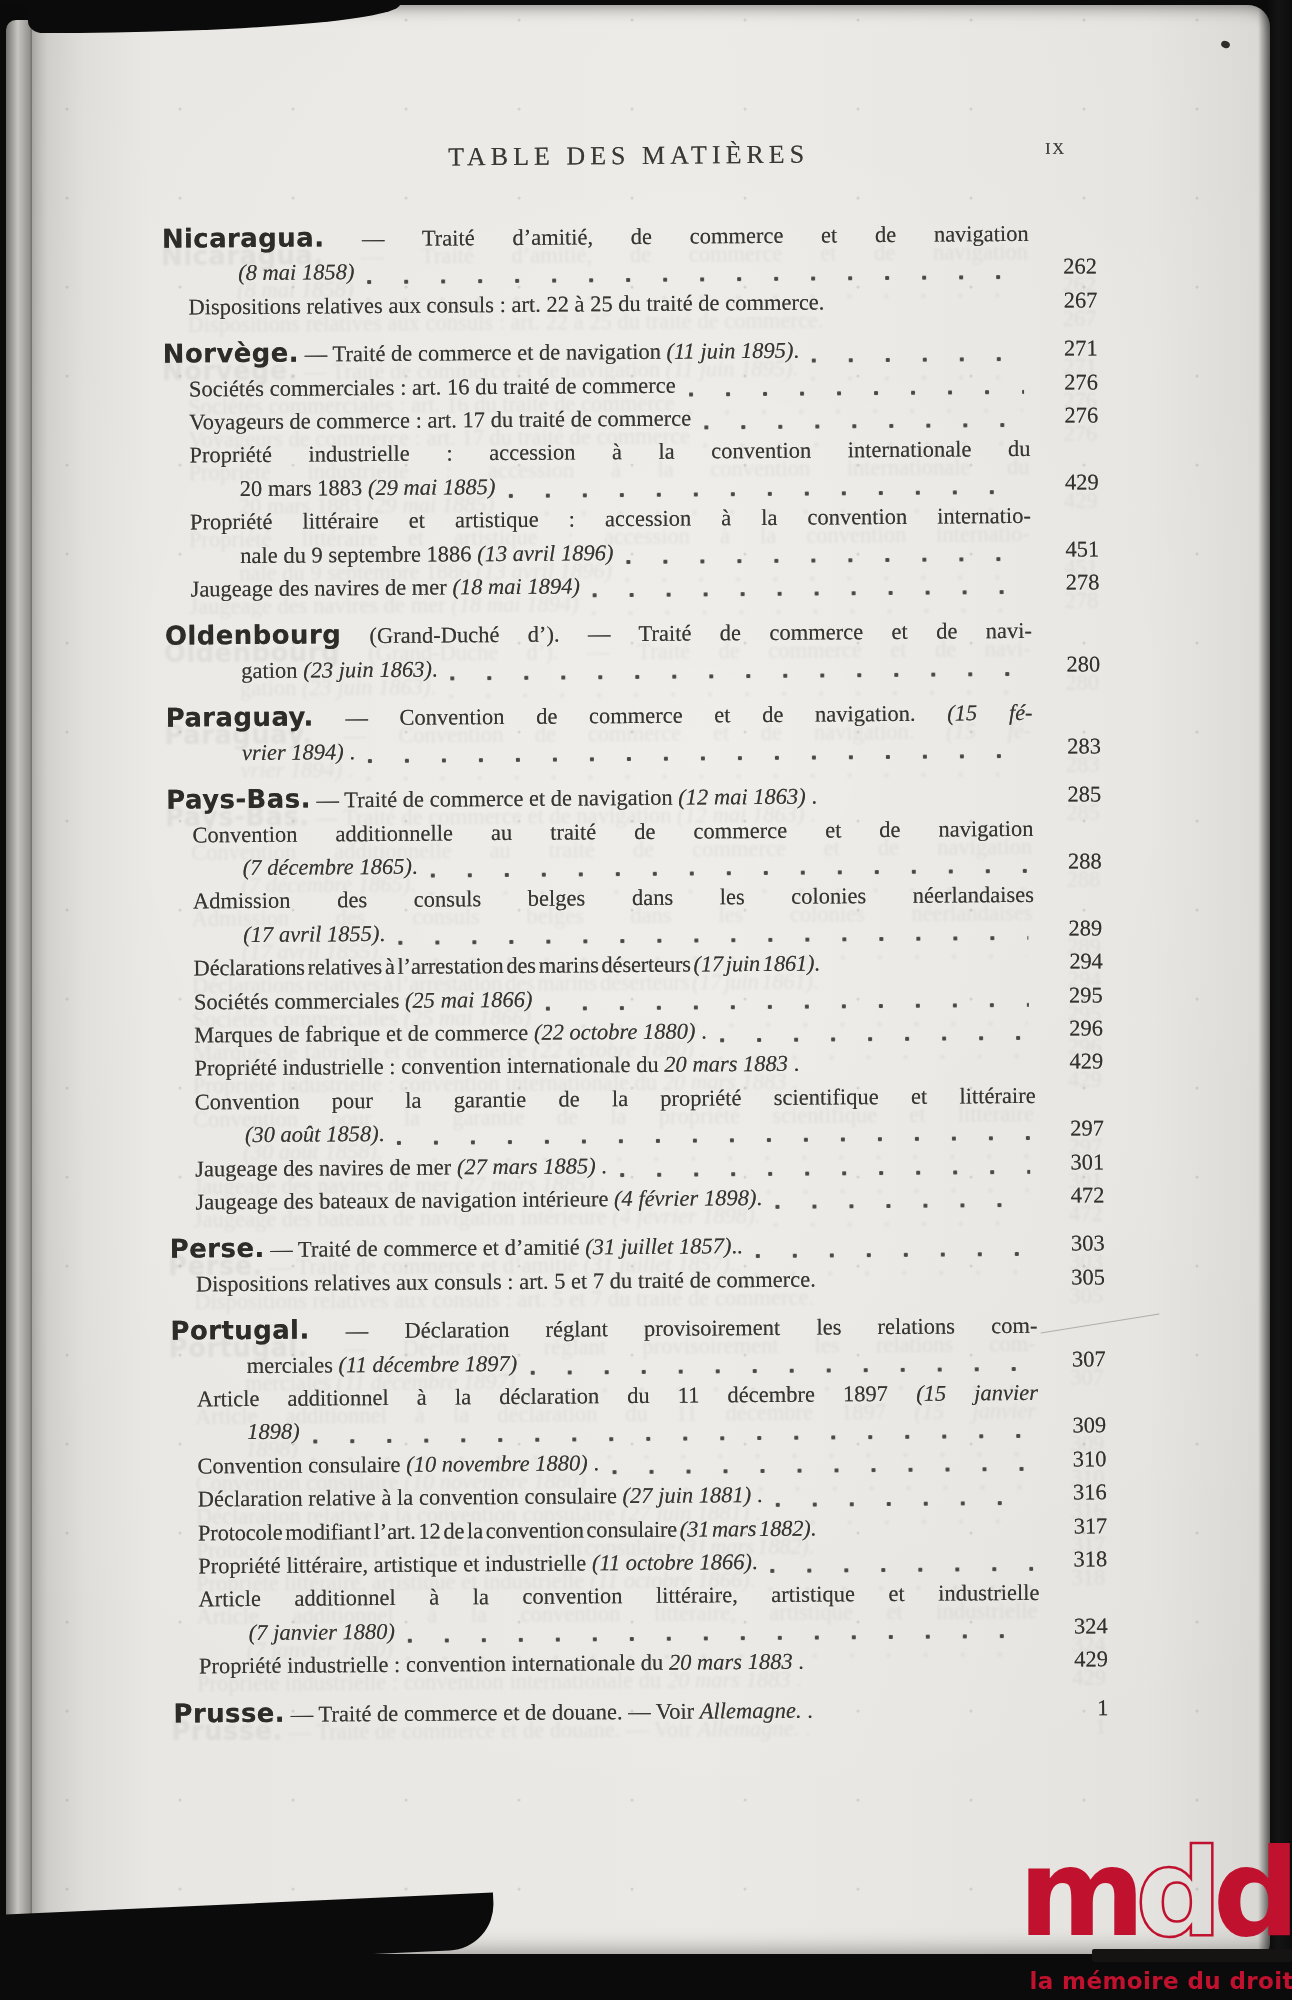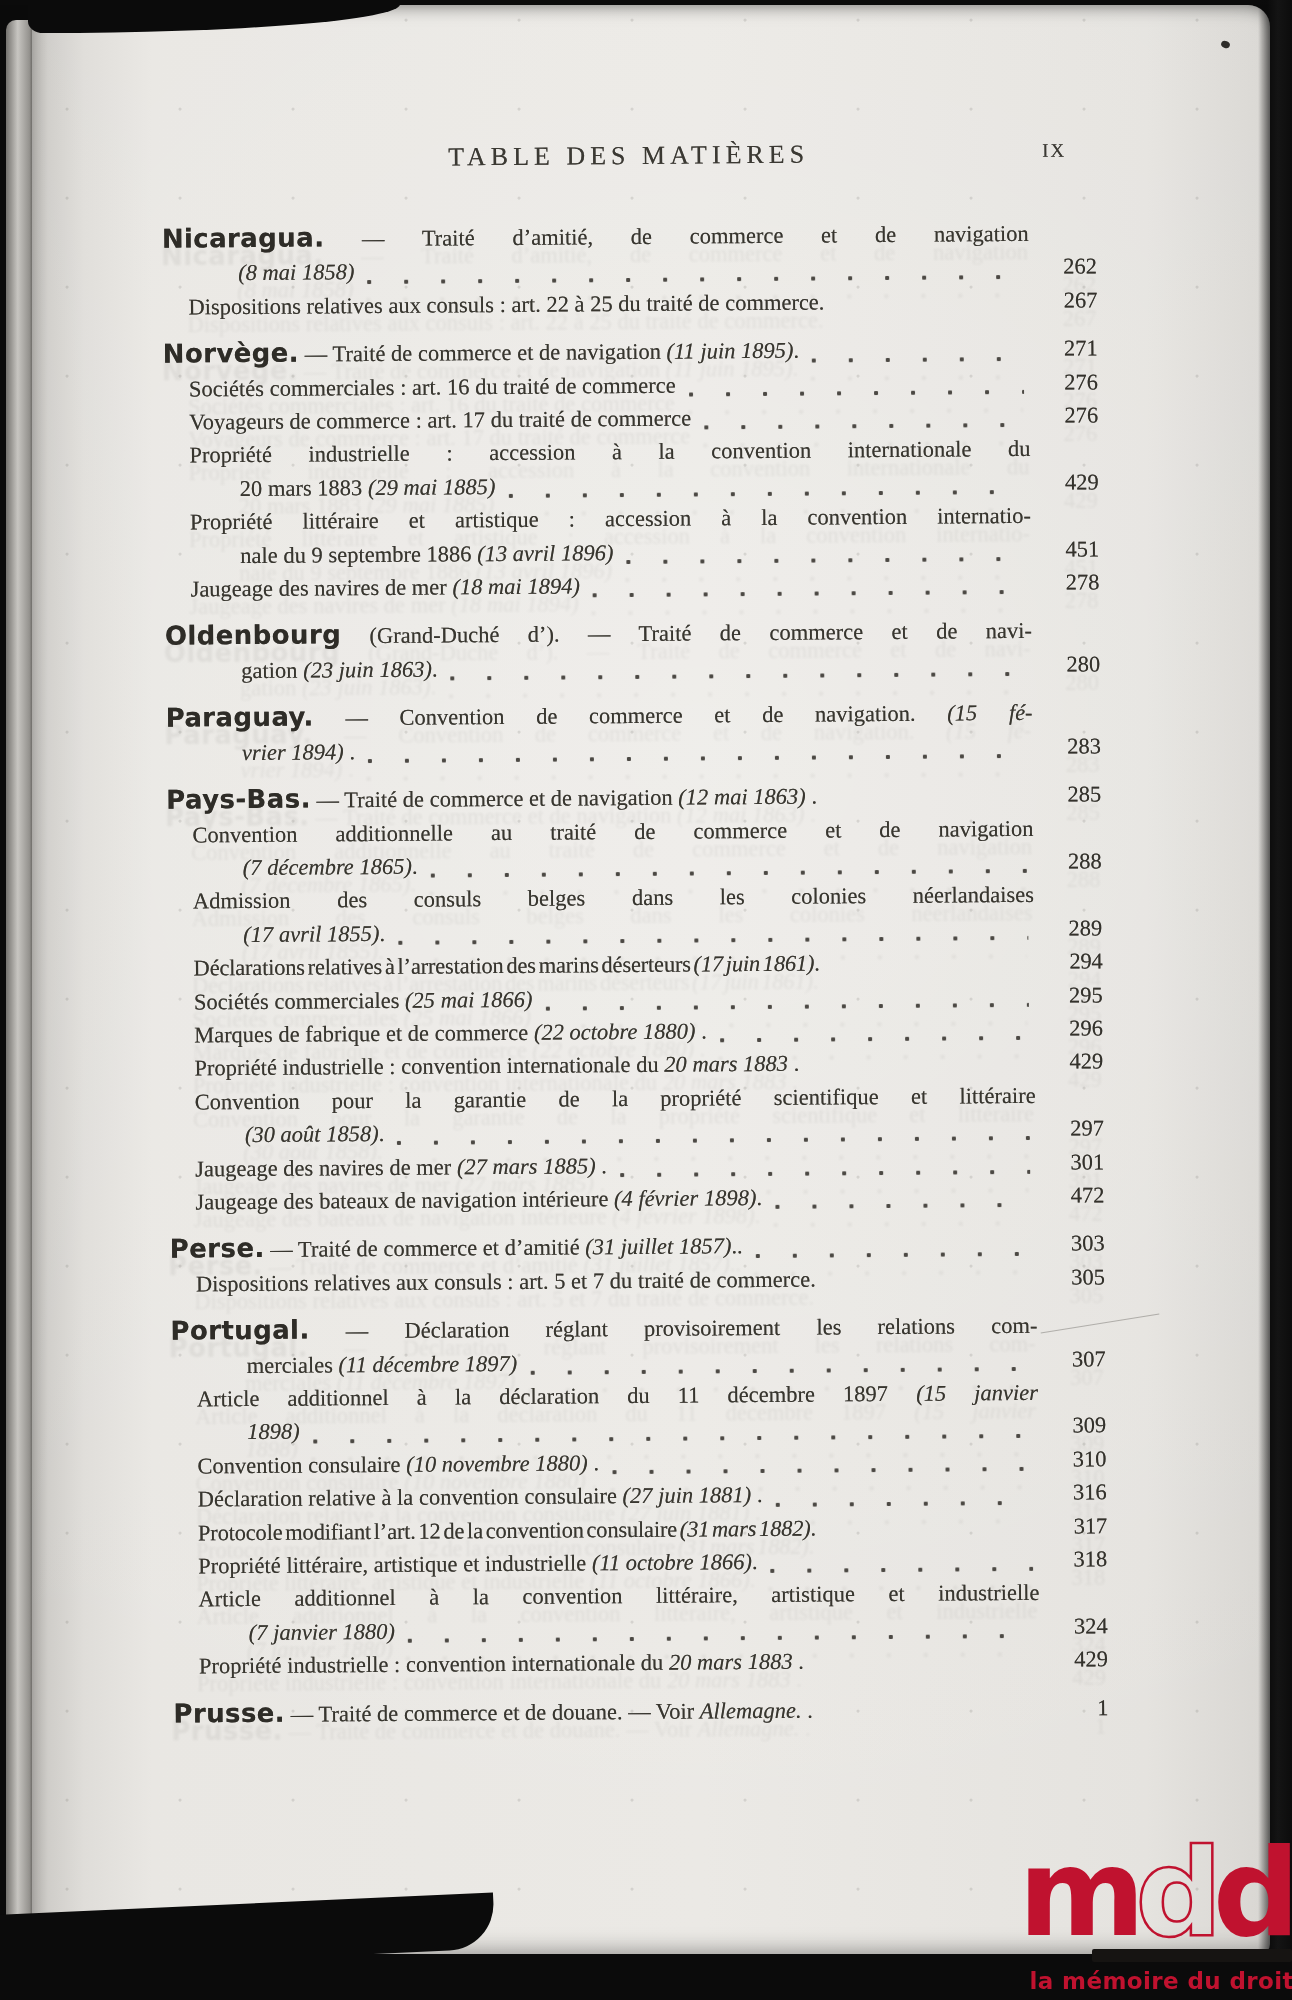--- a/index.html
+++ b/index.html
@@ -52,21 +52,21 @@
   }
   .ghost{
     position:absolute;left:134px;top:196px;width:935px;z-index:1;
     transform:rotate(-0.4deg);opacity:.062;filter:blur(.8px);
     color:#24231f;pointer-events:none;
   }
   .pagehead{position:relative;margin-top:136px;height:42px;}
   .pagehead .title{
     display:block;text-align:center;font-size:26px;letter-spacing:5px;color:#3b3933;
   }
-  .pagehead .folio{position:absolute;right:30px;top:2px;font-size:19px;letter-spacing:2px;color:#3b3933;}
+  .pagehead .folio{position:absolute;right:30px;top:2px;font-size:16px;letter-spacing:2px;color:#3b3933;}
   .toc{margin-top:22px;font-size:22.5px;}
   .line{display:flex;align-items:baseline;line-height:33.4px;}
   .line .txt{white-space:nowrap;}
   .line.justify{display:block;text-align:justify;text-align-last:justify;padding-right:68px;}
   .line.justify .txt{white-space:normal;}
   .ind-sub{padding-left:26px;}
   .ind-cont{padding-left:76px;}
   .ind-head{padding-top:14px;}
   .tight{word-spacing:-2.6px;letter-spacing:-.2px;}
   .seg-head{

